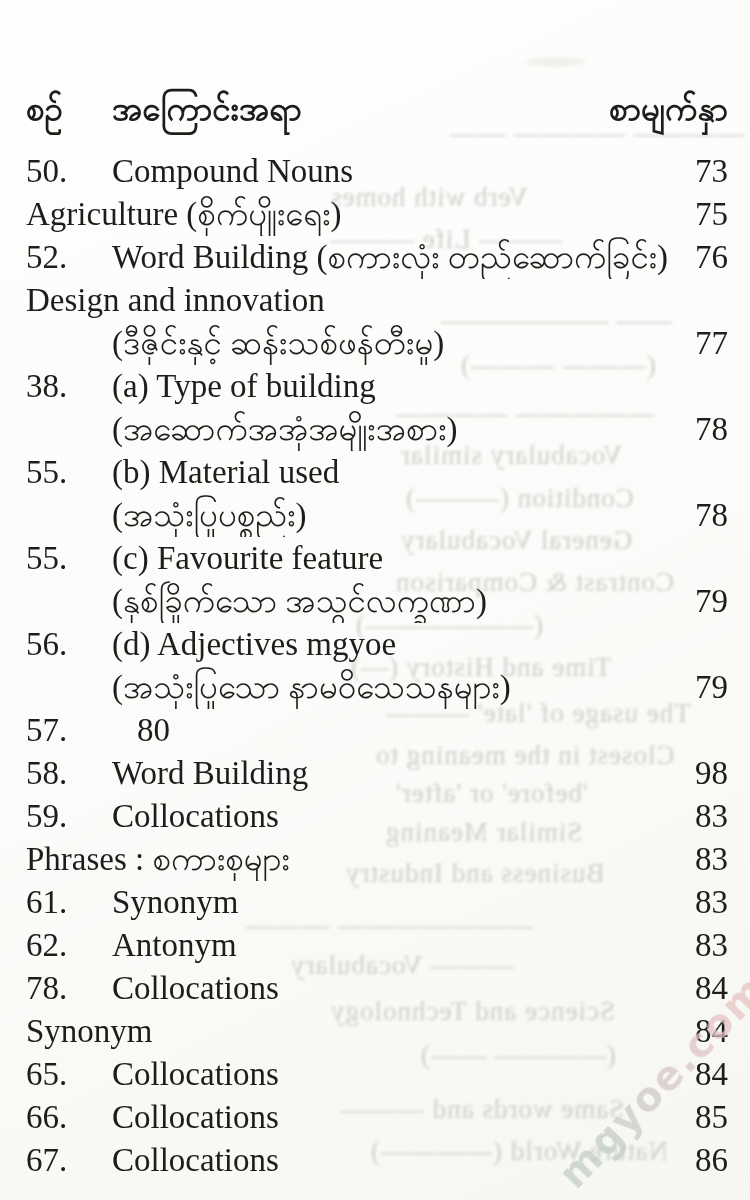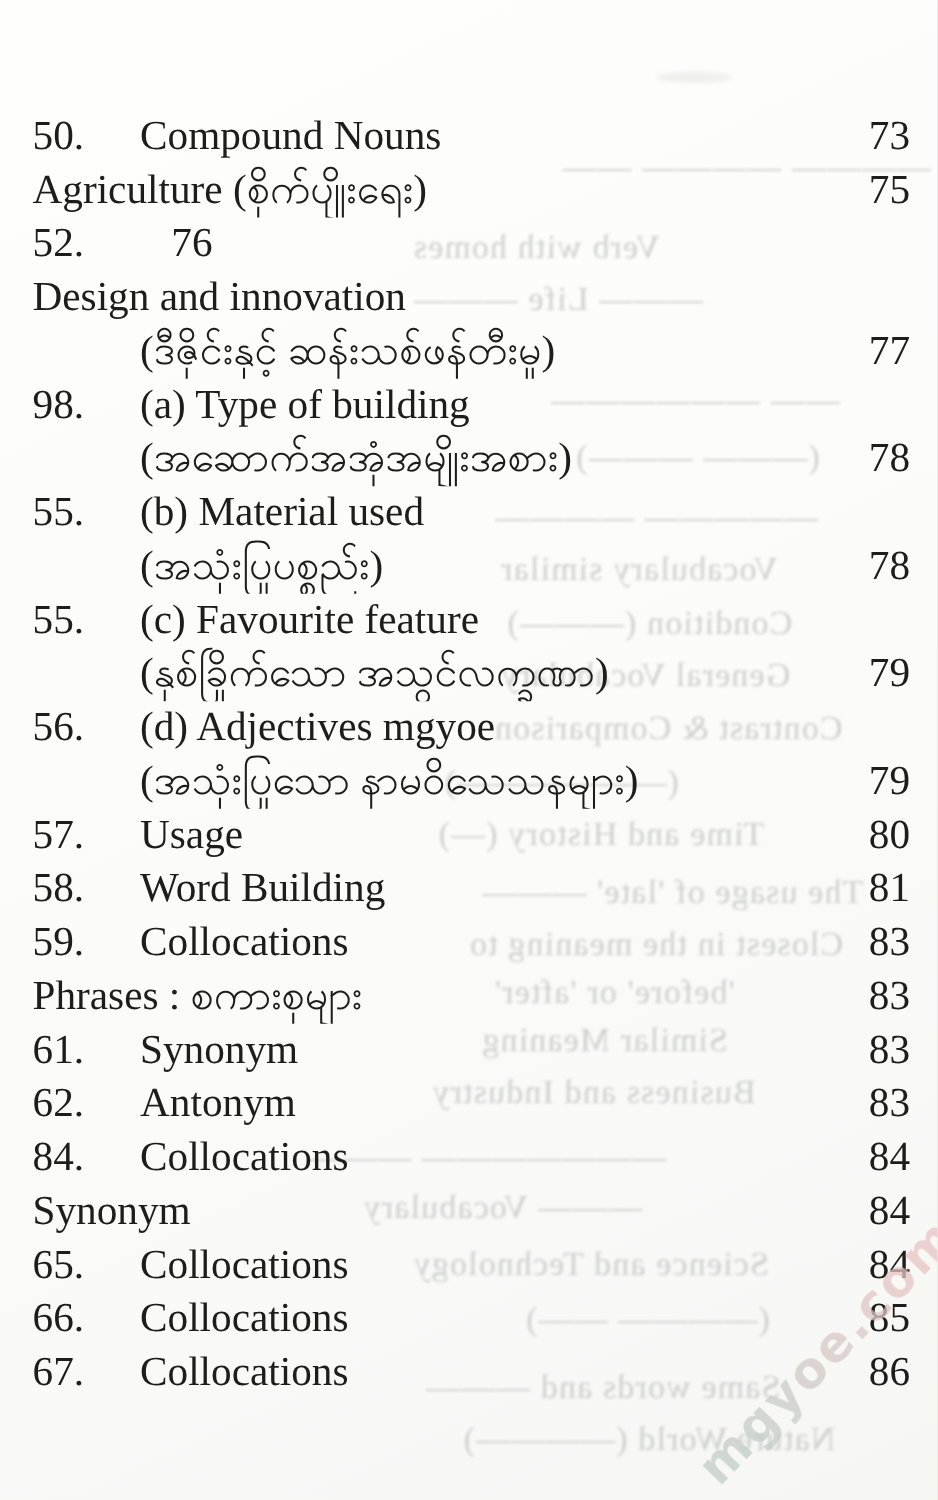--- a/index.html
+++ b/index.html
@@ -130,52 +130,58 @@
       <span class="ghost mir" style="left: 245px; top: 910px;">——————— ———</span>
       <span class="ghost mir" style="left: 290px; top: 950px;">——— Vocabulary</span>
       <span class="ghost mir" style="left: 330px; top: 996px;">Science and Technology</span>
       <span class="ghost mir" style="left: 420px; top: 1040px;">(———— ——)</span>
       <span class="ghost mir" style="left: 340px; top: 1094px;">Same words and ———</span>
       <span class="ghost mir" style="left: 370px; top: 1136px;">Nature World (————)</span>
     </div>
 
   <div class="content">
 
+    <div class="toc-header">
+      <span class="col-no">စဉ်</span>
+      <span class="col-subject">အကြောင်းအရာ</span>
+      <span class="col-page">စာမျက်နှာ</span>
+    </div>
 
     <div id="toc-rows">
 
         <div class="row">
           <span class="num">50.</span>
           <span class="title">Compound Nouns</span>
           <span class="pg">73</span>
         </div>
 
         <div class="row">
           <span class="title">Agriculture (စိုက်ပျိုးရေး)</span>
           <span class="pg">75</span>
         </div>
 
         <div class="row">
           <span class="num">52.</span>
+          <span class="title">Word Building  (စကားလုံး တည်ဆောက်ခြင်း)</span>
           <span class="pg">76</span>
         </div>
 
         <div class="row">
           <span class="title">Design and innovation</span>
           <span class="pg"></span>
         </div>
 
         <div class="row">
           <span class="num"></span>
           <span class="title">(ဒီဇိုင်းနှင့် ဆန်းသစ်ဖန်တီးမှု)</span>
           <span class="pg">77</span>
         </div>
 
         <div class="row">
-          <span class="num">98.</span>
+          <span class="num">38.</span>
           <span class="title">(a) Type of building</span>
           <span class="pg"></span>
         </div>
 
         <div class="row">
           <span class="num"></span>
           <span class="title">(အဆောက်အအုံအမျိုးအစား)</span>
           <span class="pg">78</span>
         </div>
 
@@ -210,28 +216,27 @@
         </div>
 
         <div class="row">
           <span class="num"></span>
           <span class="title">(အသုံးပြုသော နာမဝိသေသနများ)</span>
           <span class="pg">79</span>
         </div>
 
         <div class="row">
           <span class="num">57.</span>
-          <span class="title">Usage</span>
           <span class="pg">80</span>
         </div>
 
         <div class="row">
           <span class="num">58.</span>
           <span class="title">Word Building</span>
-          <span class="pg">81</span>
+          <span class="pg">98</span>
         </div>
 
         <div class="row">
           <span class="num">59.</span>
           <span class="title">Collocations</span>
           <span class="pg">83</span>
         </div>
 
         <div class="row">
           <span class="title">Phrases : စကားစုများ</span>
@@ -244,21 +249,21 @@
           <span class="pg">83</span>
         </div>
 
         <div class="row">
           <span class="num">62.</span>
           <span class="title">Antonym</span>
           <span class="pg">83</span>
         </div>
 
         <div class="row">
-          <span class="num">84.</span>
+          <span class="num">78.</span>
           <span class="title">Collocations</span>
           <span class="pg">84</span>
         </div>
 
         <div class="row">
           <span class="title">Synonym</span>
           <span class="pg">84</span>
         </div>
 
         <div class="row">

